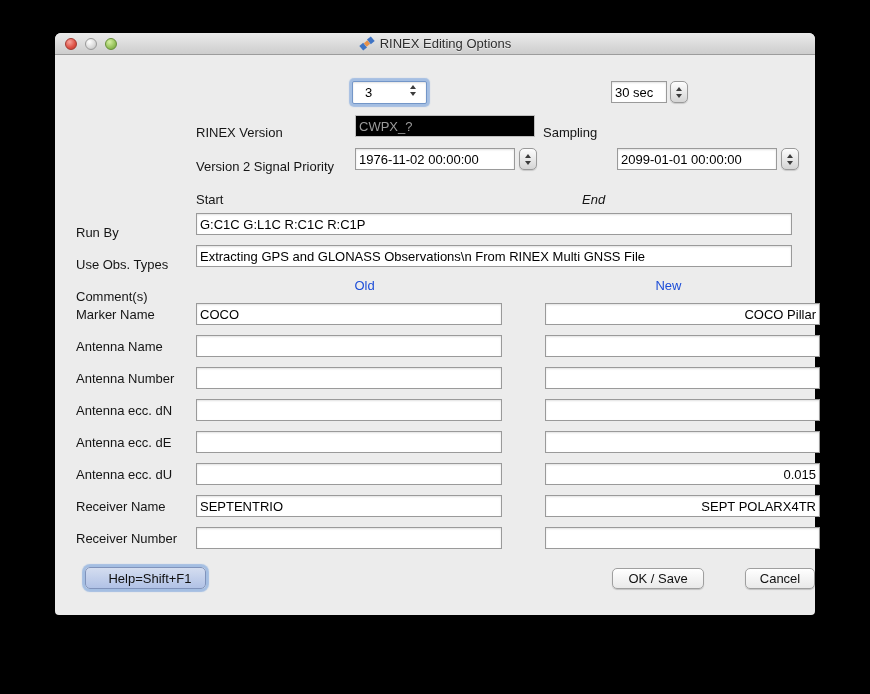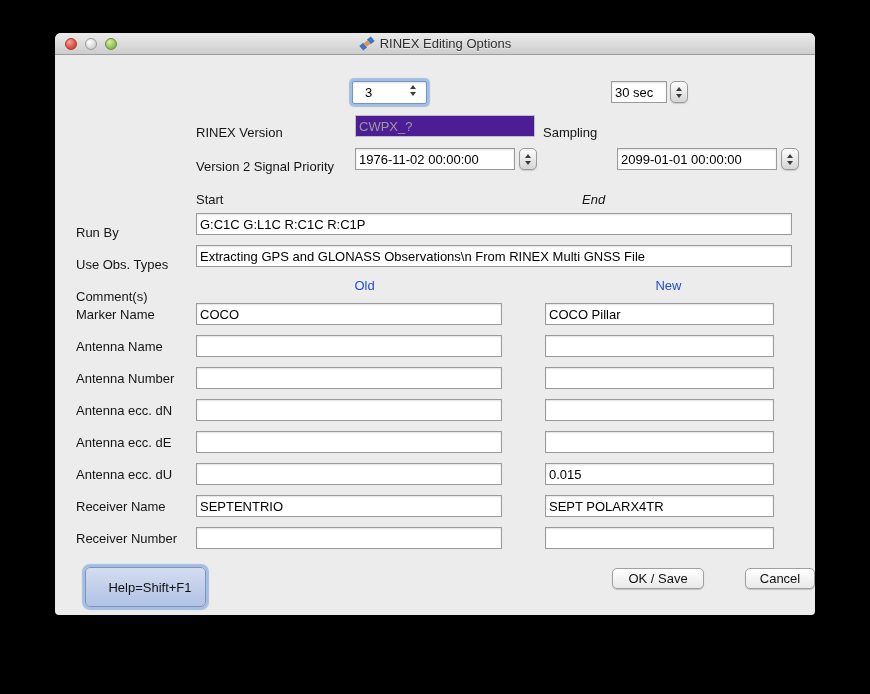--- a/index.html
+++ b/index.html
@@ -23,21 +23,21 @@
                 display:flex; align-items:center; justify-content:center; gap:5px; }
   .title { font-size:13px; color:#2e2e2e; text-shadow:0 1px 0 rgba(255,255,255,0.55); }
   .app-icon { width:16px; height:15px; }
 
   .lbl { position:absolute; font-size:13px; color:#151515; height:23px; line-height:23px; white-space:nowrap;margin-top:40px; }
 
   .field { position:absolute; height:22px; border:1px solid #9a9a9a; background:#fff;
            font-family:"Liberation Sans","DejaVu Sans",sans-serif;
            font-size:13px; color:#000; padding:0 3px;
            box-shadow:inset 0 1px 2px rgba(0,0,0,0.12); outline:none; }
-  .field:disabled { background:#4c1d95; border-color:#bfbfbf; color:#9b9b9b;
+  .field:disabled { background:#000000; border-color:#bfbfbf; color:#9b9b9b;
                     box-shadow:none; -webkit-text-fill-color:#9b9b9b; }
 
   .spinbox { position:absolute; height:23px; border:1px solid #7396c8; background:#fff;
              box-shadow:0 0 1px 3px rgba(116,160,220,0.6), inset 0 1px 2px rgba(0,0,0,0.12);
              border-radius:2px; font-size:13px; color:#000; }
   .spinbox .val { position:absolute; left:12px; top:0; height:21px; line-height:21px; }
   .inner-arrows { position:absolute; right:10px; top:3px; display:flex; flex-direction:column; align-items:center; }
 
   .spin-capsule { position:absolute; width:18px; height:22px; border:1px solid #9a9a9a;
                   border-radius:5px; background:linear-gradient(#fdfdfd,#d5d5d5);
@@ -47,28 +47,28 @@
             border-bottom:4px solid #3c3c3c; margin-bottom:3px; }
   .tri-down { width:0; height:0; border-left:3px solid transparent; border-right:3px solid transparent;
               border-top:4px solid #3c3c3c; }
 
   .col-header { position:absolute; font-size:13px; color:#1d4ed8; text-align:center; height:16px; line-height:16px; }
 
   .btn { position:absolute; height:21px; border:1px solid #9f9f9f; border-radius:5px;
          background:linear-gradient(#ffffff,#e9e9e9);
          font-family:"Liberation Sans","DejaVu Sans",sans-serif;
          font-size:13px; color:#111; box-shadow:0 1px 1px rgba(0,0,0,0.18); cursor:default; }
-  .btn-help { height:40px; background:linear-gradient(#d4ddf0,#b1c2e6);
+  .btn-help { height:22px; background:linear-gradient(#d4ddf0,#b1c2e6);
               border:1px solid #8093bb;
               box-shadow:0 0 1px 3px rgba(116,160,220,0.6);padding-left:9px; }
 
   .form-row { position:absolute; left:0; width:760px; height:23px; }
   .form-row .row-label { position:absolute; left:21px; font-size:13px; color:#151515; height:23px; line-height:23px; }
   .form-row .old-input { position:absolute; left:141px; width:306px; top:0; }
-  .form-row .new-input { position:absolute; left:490px; width:229px; top:0; }
+  .form-row .new-input { position:absolute; left:490px; width:275px; top:0;text-align:right; }
 </style>
 </head>
 <body>
 
 <div class="desktop">
   <div class="window">
 
     <div class="titlebar">
       <div class="traffic">
         <span class="light red"></span>

